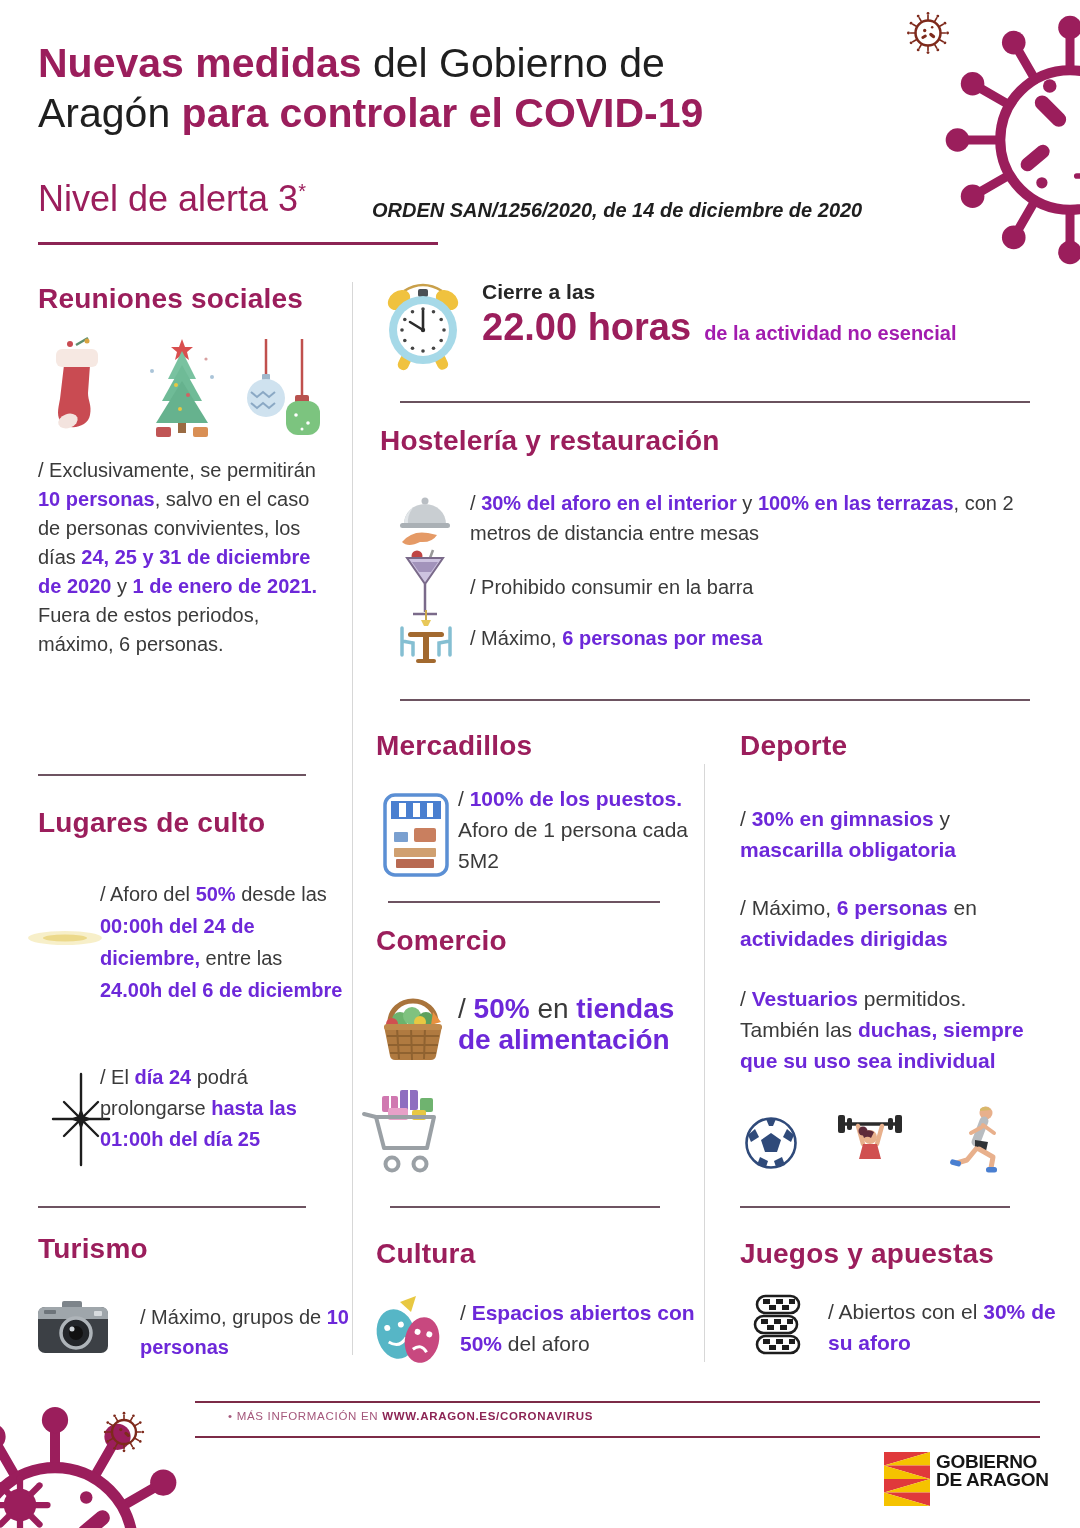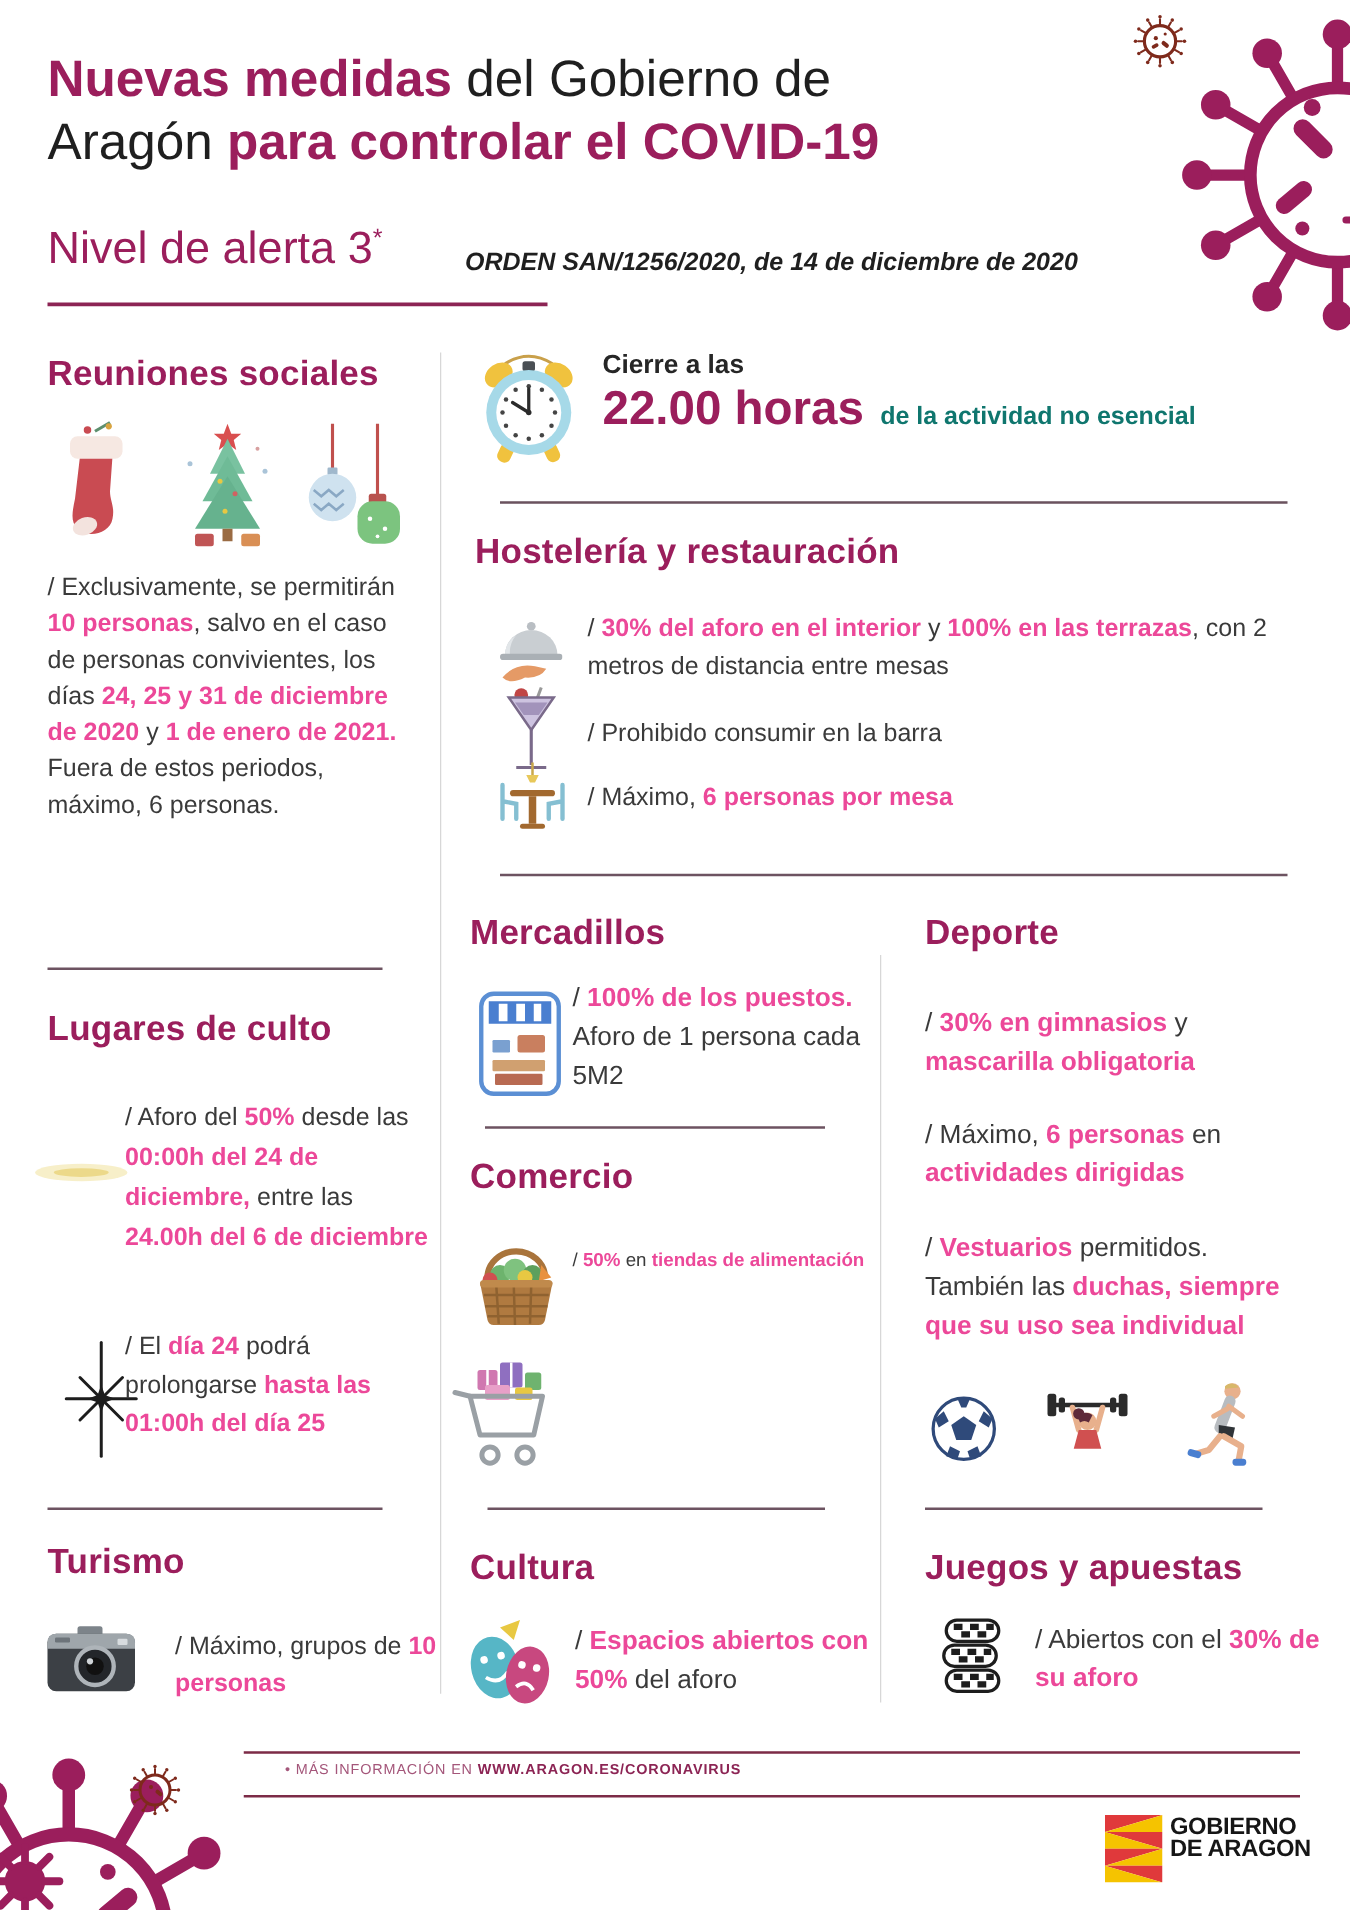--- a/index.html
+++ b/index.html
@@ -3,33 +3,33 @@
 <meta charset="utf-8">
 <style>
   *{margin:0;padding:0;box-sizing:border-box}
   html,body{background:#fff}
   body{font-family:"Liberation Sans",sans-serif;-webkit-font-smoothing:antialiased}
   #page{position:relative;width:1080px;height:1528px;background:#fff;overflow:hidden}
   .abs{position:absolute}
   :root{--accent:#9b1e5c;--ink:#1f1f1f;--body:#3a3a3a}
   .h2{position:absolute;font-weight:800;color:var(--accent);font-size:28px;letter-spacing:.2px}
   .body{position:absolute;color:var(--body);font-size:20px;line-height:31px}
-  .body b,.body .b{font-weight:700;color:#ec4899}
+  .body b,.body .b{font-weight:700;color:#6d28d9}
   .rule{position:absolute;height:2px;background:#6d5361}
   .vline{position:absolute;width:1px;background:#d7d7d7}
   .title{position:absolute;left:38px;top:38px;font-size:41px;line-height:50px;font-weight:400;color:var(--ink)}
   .title .b{font-weight:800}
   .title .accent,.title .b.accent{color:var(--accent)}
   .alert{position:absolute;left:38px;top:170px;font-size:36px;line-height:42px;font-weight:400;color:var(--accent)}
   .alert sup{font-size:20px;vertical-align:super}
   .order{position:absolute;left:372px;top:199px;font-size:20px;font-style:italic;font-weight:600;color:var(--ink)}
   .closure-prefix{position:absolute;left:482px;top:280px;font-size:21px;font-weight:700;color:#262626}
   .closure-row{position:absolute;left:482px;top:306px;white-space:nowrap}
   .closure-time{font-size:38px;font-weight:800;color:var(--accent)}
-  .closure-suffix{font-size:20px;font-weight:700;color:#0f766e;margin-left:13px}
+  .closure-suffix{font-size:20px;font-weight:700;color:#a21caf;margin-left:13px}
   .footer-text{position:absolute;left:228px;top:1410px;font-size:11.5px;letter-spacing:.7px;color:#a4567a;font-weight:500;white-space:nowrap}
   .footer-text .b{font-weight:800;color:#8c2454}
   .logo-text{position:absolute;left:936px;top:1453px;font-size:19px;line-height:18px;font-weight:800;color:#161616;letter-spacing:-.3px}
   svg{display:block}
 </style>
 </head>
 <body>
 
 <div id="page">
 
@@ -423,21 +423,21 @@
         <line x1="9" y1="44" x2="61" y2="44"></line>
           <line x1="10" y1="53" x2="60" y2="53"></line>
           <line x1="12" y1="61" x2="58" y2="61"></line>
         <line x1="19" y1="36" x2="21" y2="67"></line>
           <line x1="33" y1="36" x2="34" y2="68"></line>
           <line x1="47" y1="36" x2="46" y2="67"></line>
       </g>
       <rect x="6" y="32" width="58" height="6" rx="3" fill="#c08a4c"></rect>
     </svg>
   </div>
-  <div class="body" style="left:458px;top:993px;width:245px;font-size:15px;line-height:31px"><span>/ </span><b class="b">50%</b><span> en </span><b class="b">tiendas de alimentación</b></div>
+  <div class="body" style="left:458px;top:993px;width:245px;font-size:28px;line-height:31px"><span>/ </span><b class="b">50%</b><span> en </span><b class="b">tiendas de alimentación</b></div>
 
   <div class="abs" style="left:360px;top:1086px;width:88px;height:94px">
     <svg width="88" height="94" viewBox="0 0 88 94">
       <rect x="22" y="10" width="16" height="16" rx="2" fill="#d078b0"></rect>
       <rect x="40" y="4" width="18" height="20" rx="2" fill="#8f6fc0"></rect>
       <rect x="60" y="12" width="13" height="14" rx="2" fill="#6fb36f"></rect>
       <line x1="49" y1="4" x2="49" y2="24" stroke="#fff" stroke-width="2"></line>
       <line x1="30" y1="10" x2="30" y2="26" stroke="#fff" stroke-width="2"></line>
       <rect x="28" y="22" width="20" height="12" rx="2" fill="#e8a0c8"></rect>
       <rect x="52" y="24" width="14" height="10" rx="2" fill="#e8c842"></rect>

